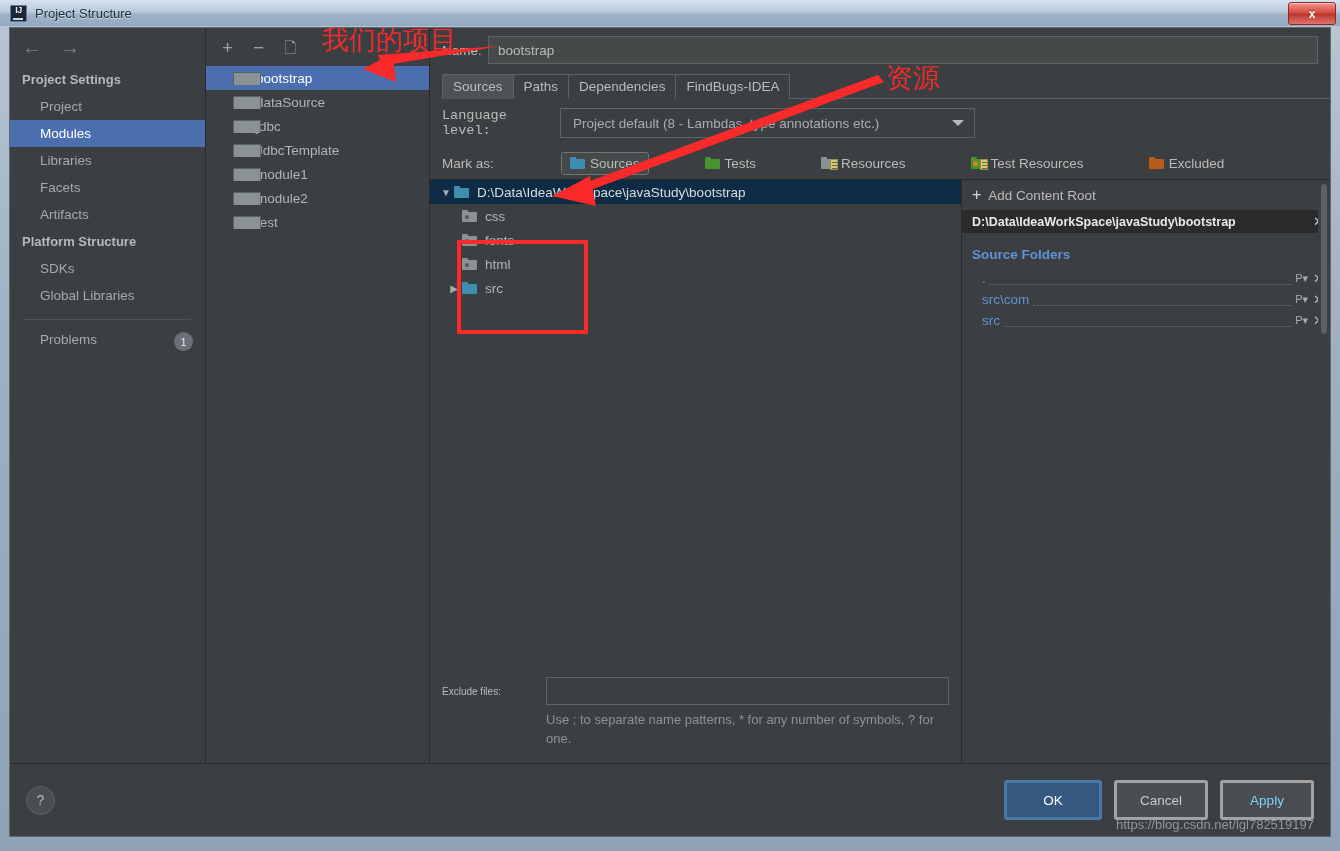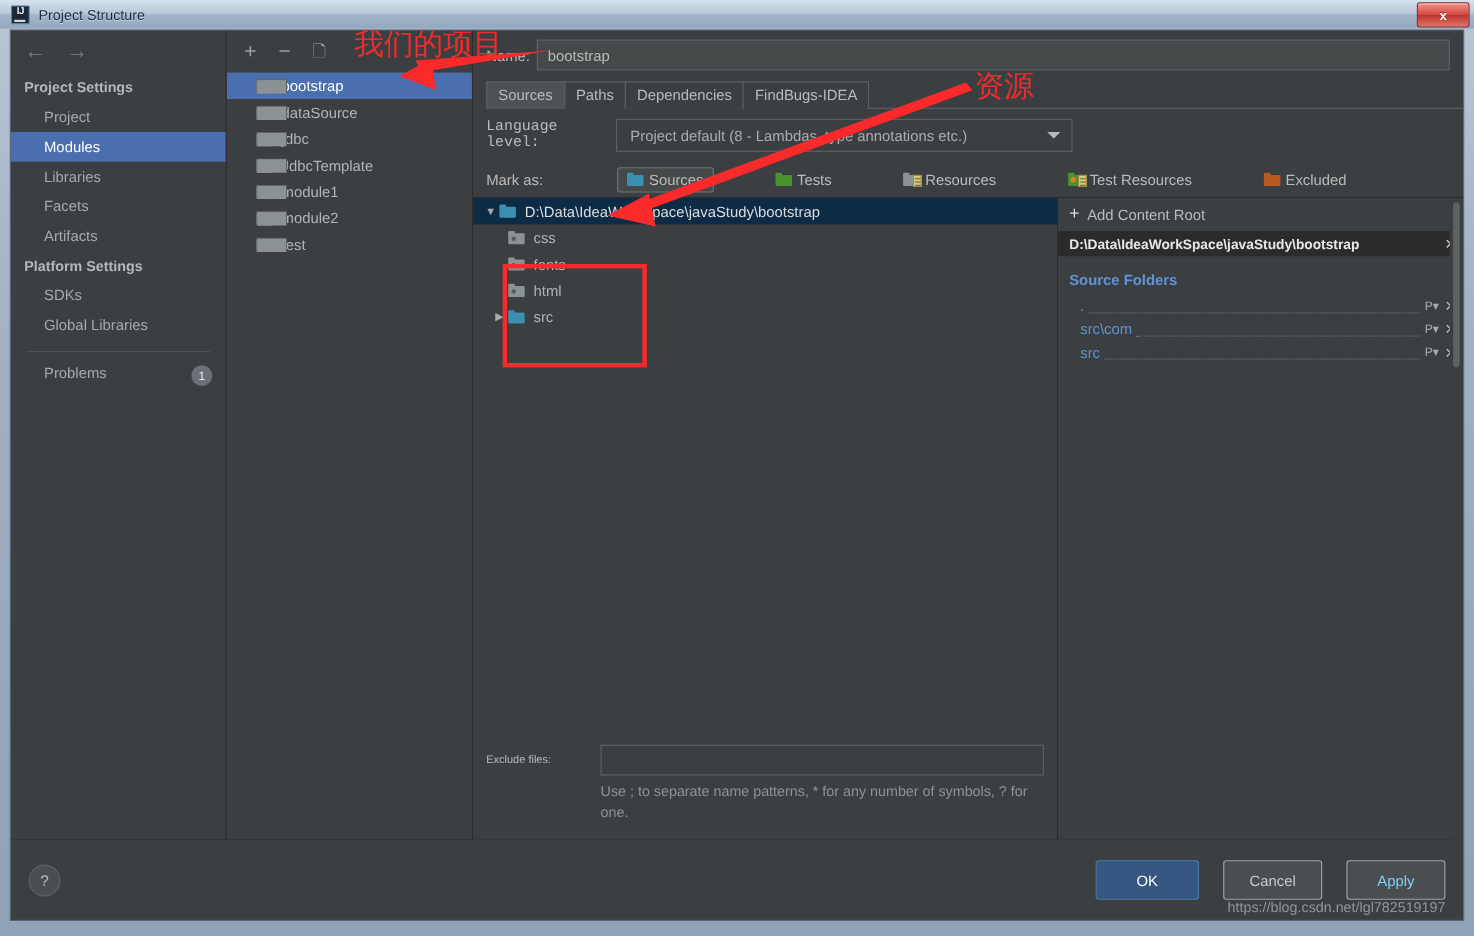--- a/index.html
+++ b/index.html
@@ -209,22 +209,22 @@
     height:72px;flex:0 0 72px;display:flex;align-items:center;padding:0 16px;position:relative;
     background:#3c3f41;
   }
   .helpbtn{
     width:27px;height:27px;border-radius:50%;background:#4a4e50;border:1px solid #5e6366;
     color:#b7bbbe;font-size:14px;display:flex;align-items:center;justify-content:center;
   }
   .spacer{flex:1;}
   .btn{
     min-width:88px;height:34px;display:flex;align-items:center;justify-content:center;
-    font-size:13.5px;color:#c6cace;background:#4a4e50;border:1px solid #a3a3a3;border-radius:3px;
-    margin-left:22px;
+    font-size:13.5px;color:#c6cace;background:#4a4e50;border:3px solid #a3a3a3;border-radius:3px;
+    margin-left:12px;
   }
   .btn.primary{background:#365880;border-color:#4a7aa8;color:#ffffff;min-width:92px;}
   .btn.disabled{color:#7dd3fc;}
   .watermark{
     position:absolute;right:16px;bottom:4px;font-size:13px;color:#8f969c;
     font-family:"Liberation Sans",sans-serif;white-space:nowrap;
   }
   
   .anno{position:absolute;left:0;top:0;width:1340px;height:610px;pointer-events:none;}
   .anno-text{
@@ -253,21 +253,21 @@
         <div class="nav-arrows">
           <span class="arrow">←</span>
           <span class="arrow">→</span>
         </div>
         <div class="nav-group">Project Settings</div>
         <div class="nav-item">Project</div>
         <div class="nav-item sel">Modules</div>
         <div class="nav-item">Libraries</div>
         <div class="nav-item">Facets</div>
         <div class="nav-item">Artifacts</div>
-        <div class="nav-group">Platform Settings</div>
+        <div class="nav-group">Platform Structure</div>
         <div class="nav-item">SDKs</div>
         <div class="nav-item">Global Libraries</div>
         <div class="nav-sep"></div>
         <div class="nav-problems">
           <span class="lbl">Problems</span>
           <span class="badge">1</span>
         </div>
       </div>
 
       <div class="modcol">

